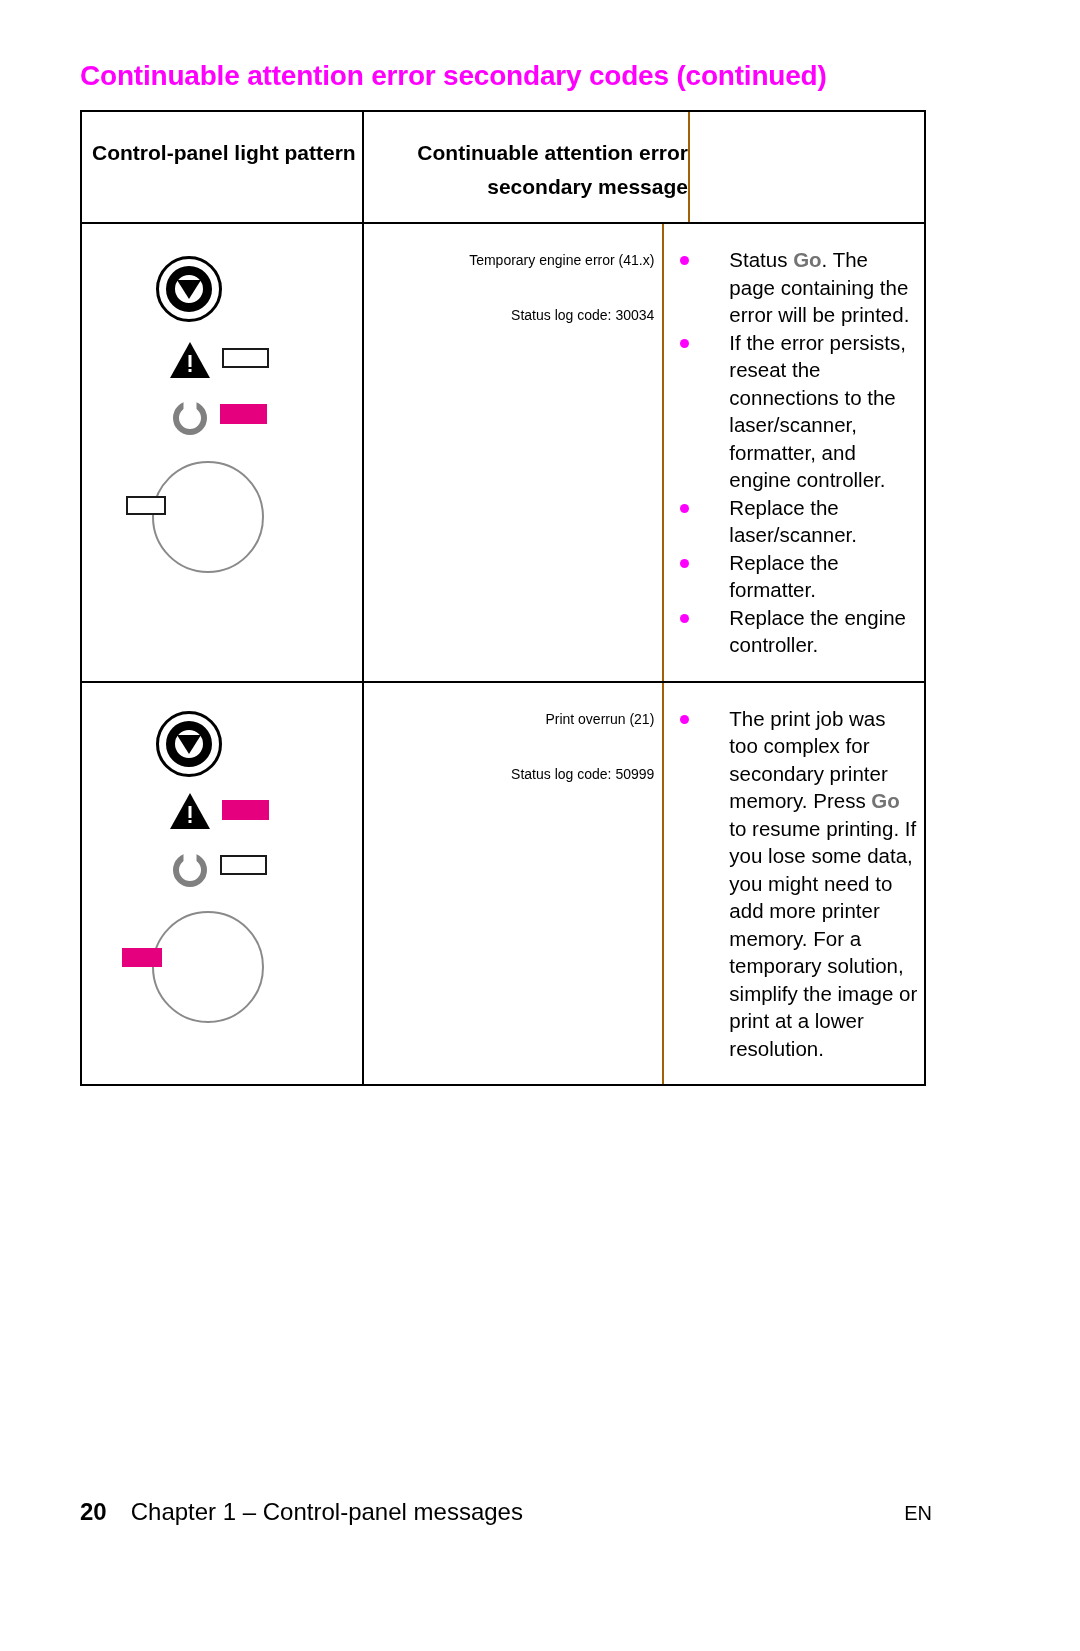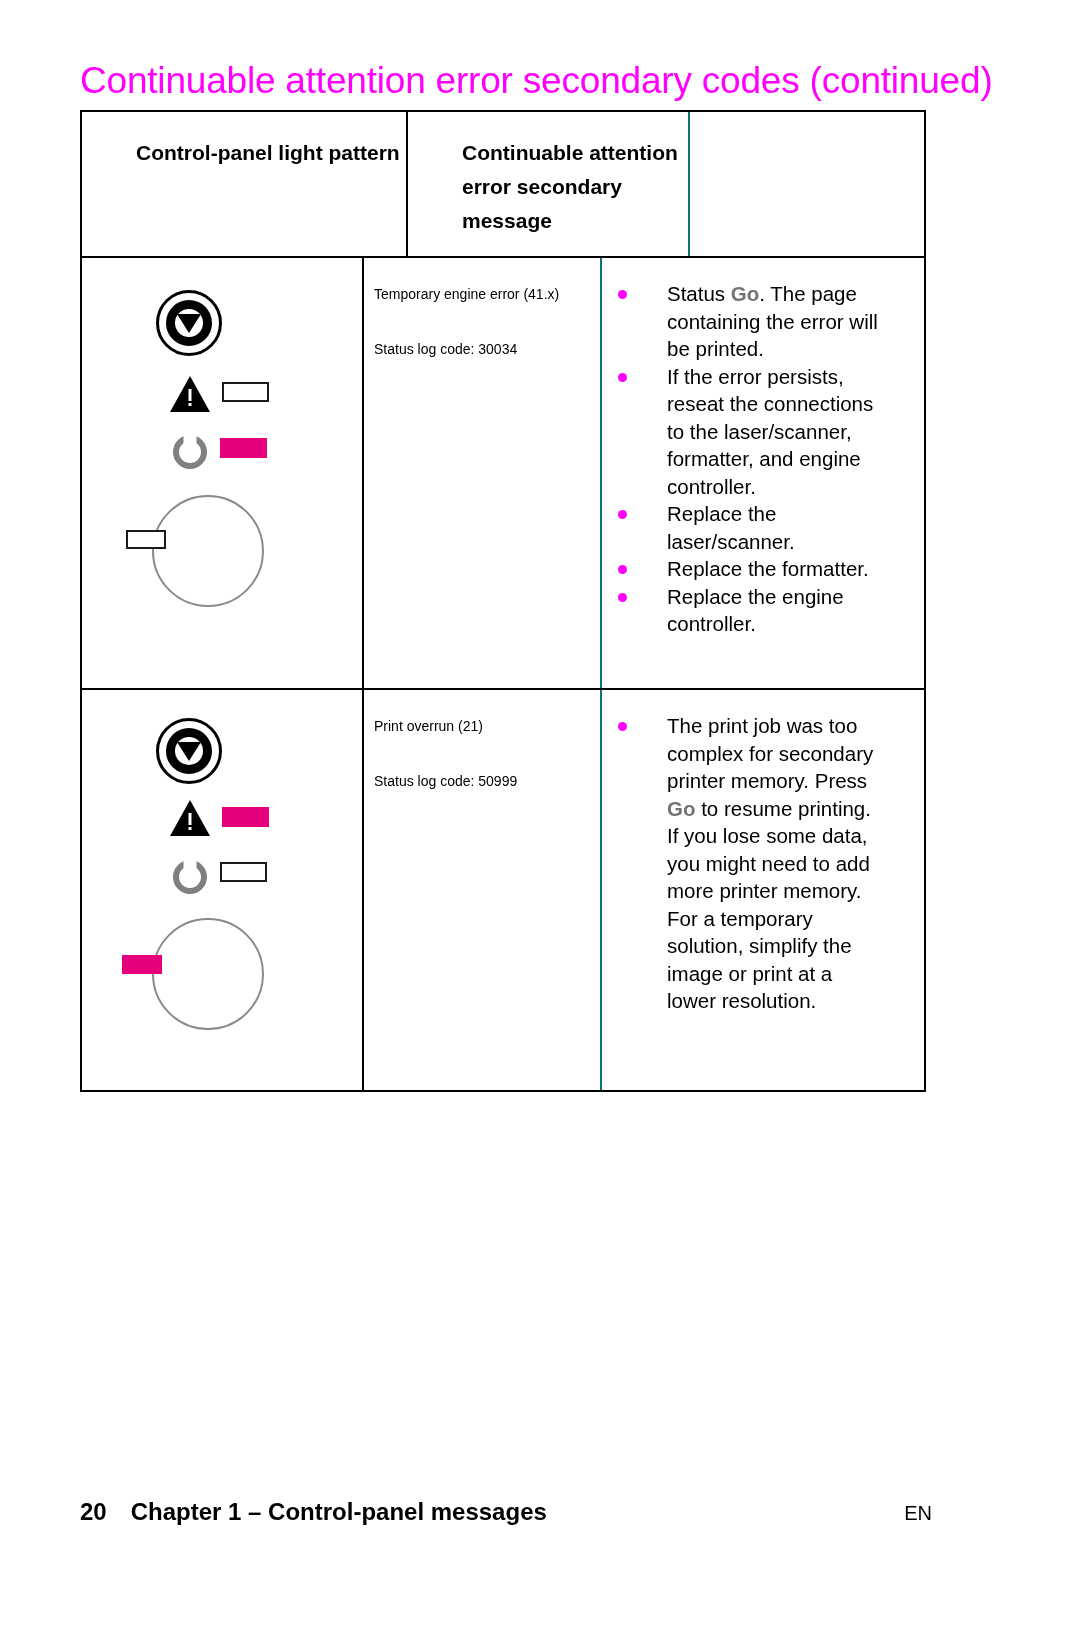--- a/index.html
+++ b/index.html
@@ -22,22 +22,22 @@
     width: 1080px;
     height: 1651px;
   }
 
   
   .page-title {
     position: absolute;
     left: 80px;
     top: 60px;
     width: 880px;
-    font-size: 37px;
-    font-weight: normal;
+    font-size: 28px;
+    font-weight: bold;
     letter-spacing: -0.2px;
     color: #ff00ff;
     white-space: nowrap;
   }
 
   
   .table {
     position: absolute;
     left: 80px;
     top: 110px;
@@ -50,29 +50,28 @@
     box-sizing: border-box;
   }
   .row.header-row { border-bottom: 2px solid #000; }
   .row.body-row-1 { border-bottom: 2px solid #000; }
 
   .cell {
     box-sizing: border-box;
     padding: 0;
   }
   .col-1 { width: 282px; border-right: 2px solid #000; position: relative; }
-  .col-2 { width: 238px; border-right: 2px solid #0f766e; position: relative; }
+  .col-2 { width: 326px; border-right: 2px solid #a16207; position: relative; text-align: right; }
   .col-3 { width: 282px; position: relative; }
 
   .header-row .cell {
     padding: 24px 0 18px 24px;
     font-size: 21px;
     font-weight: bold;
     line-height: 34px;
-    margin-left: 44px;
   }
   .header-row .col-1 { padding-left: 10px; }
   .header-row .col-2 { padding-left: 10px; }
   .header-row .col-3 { padding-left: 10px; }
 
   
   .msg-cell {
     padding: 22px 8px 20px 10px;
     font-size: 14px;
     line-height: 29px;
@@ -248,21 +247,21 @@
     display: flex;
     align-items: baseline;
     font-size: 24px;
     justify-content: flex-end;
   }
   .footer-page-number {
     font-weight: bold;
     margin-right: 24px;
   }
   .footer-chapter {
-    font-weight: bold;
+    font-weight: normal;
     flex: 1;
   }
   .footer-lang {
     font-size: 20px;
     margin-left: auto;
   }
 </style>
 </head>
 <body>
 

